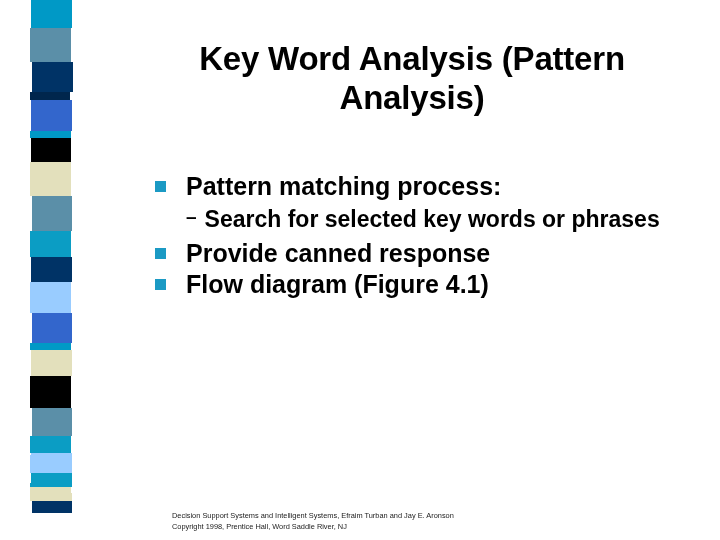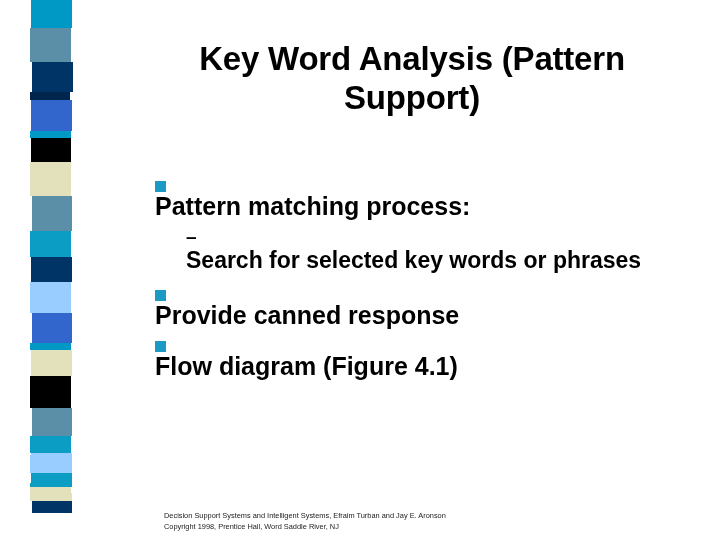--- a/index.html
+++ b/index.html
@@ -49,21 +49,20 @@
   #body-block {
     position: absolute;
     left: 155px;
     top: 172px;
     width: 565px;
   }
 
   .bullet-row {
     display: flex;
     align-items: flex-start;
-    flex-direction: column;
   }
   .bullet-l1 {
     margin-bottom: 2px;
   }
   .bullet-l1 .marker {
     flex: 0 0 auto;
     width: 11px;
     height: 11px;
     margin-top: 9px;
     margin-right: 20px;
@@ -93,21 +92,21 @@
     font-size: 23px;
     font-weight: bold;
     color: #000000;
     line-height: 1.15;
     white-space: nowrap;
   }
 
   
   #footer {
     position: absolute;
-    left: 164px;
+    left: 172px;
     top: 511px;
     width: 460px;
     font-size: 7.4px;
     color: #1a1a1a;
     line-height: 1.42;
     font-weight: normal;
   }
   #footer div { white-space: nowrap; }
 </style>
 </head>
@@ -138,21 +137,21 @@
       <div class="deco-block" style="left: 30px; top: 483px; width: 41px; height: 10px; background: rgb(11, 157, 196);"></div>
       <div class="deco-block" style="left: 32px; top: 493px; width: 40px; height: 12px; background: rgb(227, 224, 188);"></div>
       <div class="deco-block" style="left: 30px; top: 455px; width: 41px; height: 18px; background: rgb(153, 204, 255);"></div>
       <div class="deco-block" style="left: 31px; top: 473px; width: 41px; height: 14px; background: rgb(11, 157, 196);"></div>
       <div class="deco-block" style="left: 30px; top: 487px; width: 41px; height: 14px; background: rgb(227, 224, 188);"></div>
       <div class="deco-block" style="left: 32px; top: 501px; width: 40px; height: 12px; background: rgb(0, 51, 102);"></div>
     </div>
 
   <div id="title">
     <div>Key Word Analysis (Pattern</div>
-    <div>Support)</div>
+    <div>Analysis)</div>
   </div>
 
   <div id="body-block">
 
     <div class="bullet-row bullet-l1">
       <span class="marker" style="background: rgb(27, 154, 196);"></span>
       <span class="btext">Pattern matching process:</span>
     </div>
 
     <div class="bullet-row bullet-l2">

